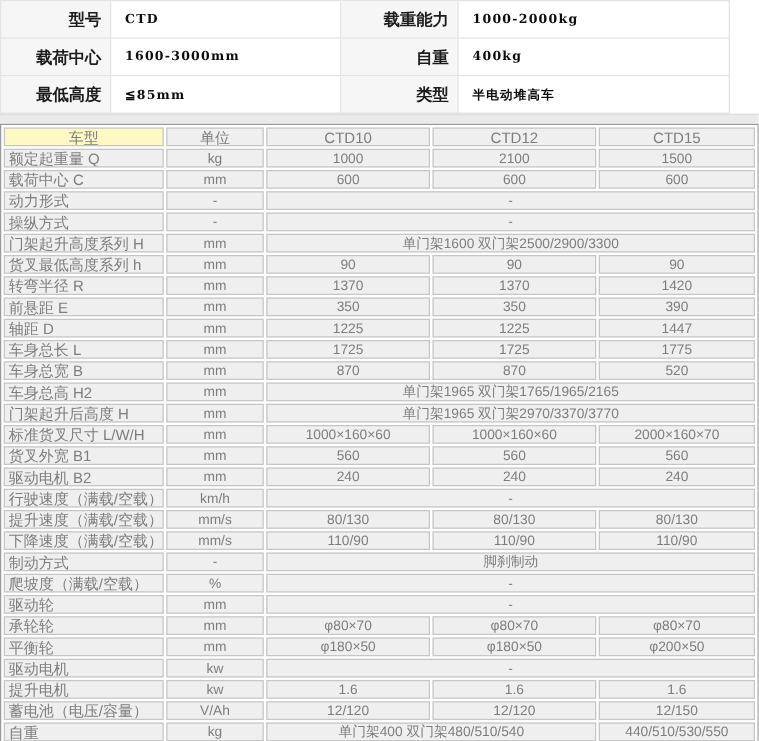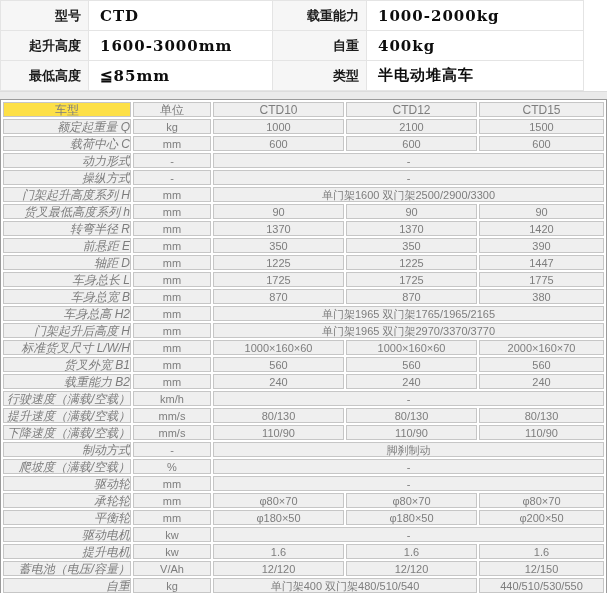--- a/index.html
+++ b/index.html
@@ -15,58 +15,58 @@
     height:30px; box-sizing:border-box; border:1px solid #e4e4e4;
     overflow:hidden; white-space:nowrap;
   }
   td.tl {
     background:#f6f6f6; text-align:right; font-weight:bold;
     font-size:13px; color:#1c1c1c; padding-right:7px;
   }
   td.tv {
     background:#ffffff; font-weight:bold; text-align:left;
     font-family:"DejaVu Serif","Liberation Serif",serif;
-    font-size:15px; color:#0d0d0d; padding-left:11px; letter-spacing:1px;margin-left:10px;
+    font-size:10px; color:#0d0d0d; padding-left:11px; letter-spacing:1px;margin-left:10px;
   }
   
   .gap { height:8px; width:607px; background:#eaeaea; box-sizing:border-box; border-top:1px solid #dcdcdc; }
   
   table.st {
     border-collapse:separate; border-spacing:2px; table-layout:fixed;
     width:607px; background:#ffffff; border:1px solid #9a9a9a; box-sizing:border-box;
   }
   table.st td {
     height:15px; box-sizing:border-box; border:1px solid #c6c6c6;
     background:#efefef; color:#7d7d7d; overflow:hidden; white-space:nowrap;
     line-height:12px; padding:0;
   }
-  table.st td.lbl  { text-align:right;  font-size:12px; padding-left:3px;font-style:italic; }
+  table.st td.lbl  { text-align:left;  font-size:12px; padding-left:3px; }
   table.st td.val  { text-align:center; font-size:11px; }
   table.st td.hd   { text-align:center; font-size:12px; }
-  table.st td.pink { background:#fde047;margin-top:44px; }
+  table.st td.pink { background:#fef9c3;margin-top:44px; }
 </style>
 </head>
 <body>
 
 <table class="top">
   <colgroup>
       <col style="width:88px">
       <col style="width:184px">
       <col style="width:94px">
       <col style="width:217px">
     </colgroup>
   <tbody>
     <tr>
       <td class="tl">型号</td>
       <td class="tv">CTD</td>
       <td class="tl">载重能力</td>
       <td class="tv">1000-2000kg</td>
     </tr>
     <tr>
-      <td class="tl">起升高度</td>
+      <td class="tl">载荷中心</td>
       <td class="tv">1600-3000mm</td>
       <td class="tl">自重</td>
       <td class="tv">400kg</td>
     </tr>
     <tr>
       <td class="tl">最低高度</td>
       <td class="tv">≦85mm</td>
       <td class="tl">类型</td>
       <td class="tv">半电动堆高车</td>
     </tr>
@@ -153,21 +153,21 @@
         <td class="val">mm</td>
         <td class="val">1725</td>
         <td class="val">1725</td>
         <td class="val">1775</td>
       </tr>
       <tr>
         <td class="lbl">车身总宽 B</td>
         <td class="val">mm</td>
         <td class="val">870</td>
         <td class="val">870</td>
-        <td class="val">380</td>
+        <td class="val">520</td>
       </tr>
       <tr>
         <td class="lbl">车身总高 H2</td>
         <td class="val">mm</td>
         <td class="val" colspan="3">单门架1965 双门架1765/1965/2165</td>
       </tr>
       <tr>
         <td class="lbl">门架起升后高度 H</td>
         <td class="val">mm</td>
         <td class="val" colspan="3">单门架1965 双门架2970/3370/3770</td>
@@ -180,21 +180,21 @@
         <td class="val">2000×160×70</td>
       </tr>
       <tr>
         <td class="lbl">货叉外宽 B1</td>
         <td class="val">mm</td>
         <td class="val">560</td>
         <td class="val">560</td>
         <td class="val">560</td>
       </tr>
       <tr>
-        <td class="lbl">载重能力 B2</td>
+        <td class="lbl">驱动电机 B2</td>
         <td class="val">mm</td>
         <td class="val">240</td>
         <td class="val">240</td>
         <td class="val">240</td>
       </tr>
       <tr>
         <td class="lbl">行驶速度（满载/空载）</td>
         <td class="val">km/h</td>
         <td class="val" colspan="3">-</td>
       </tr>

